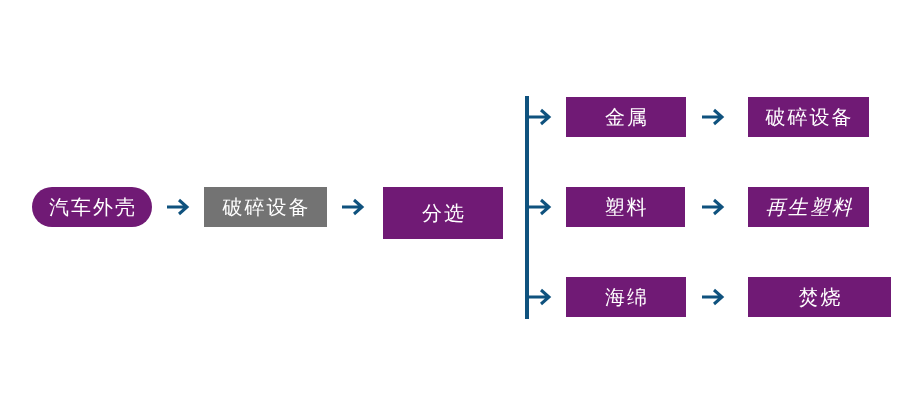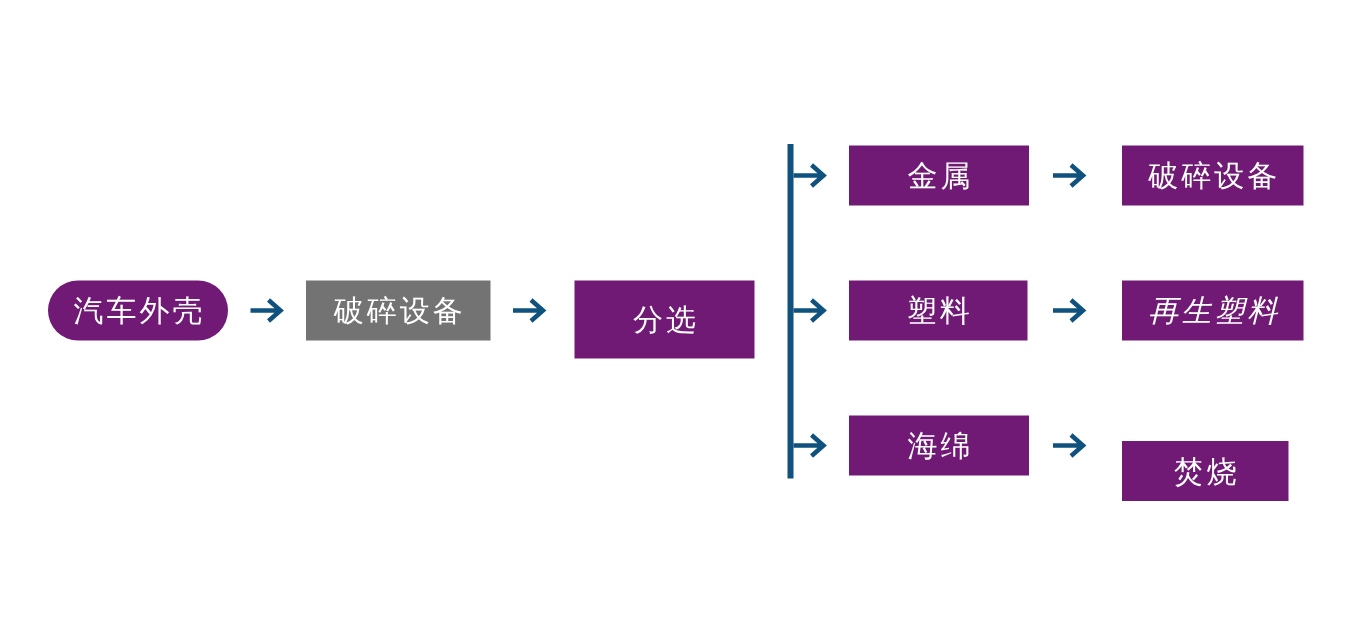--- a/index.html
+++ b/index.html
@@ -130,17 +130,17 @@
   <div class="node blue" style="left:566px; top:277px; width:120px; height:40px;">
     <span>海绵</span>
   </div>
 
   <div class="arrow" style="left:701px; top:286px; width:26px; height:22px;">
     <svg width="26" height="22" viewBox="0 0 26 22">
       <path d="M1 11 H19 M13 4 L21 11 L13 18" fill="none" stroke="#0F527E" stroke-width="3"></path>
     </svg>
   </div>
 
-  <div class="node blue" style="left:748px; top:294px; width:111px; height:40px;">
+  <div class="node blue" style="left:748px; top:277px; width:143px; height:40px;">
     <span>焚烧</span>
   </div>
 
 </div>
 
 </body></html>

